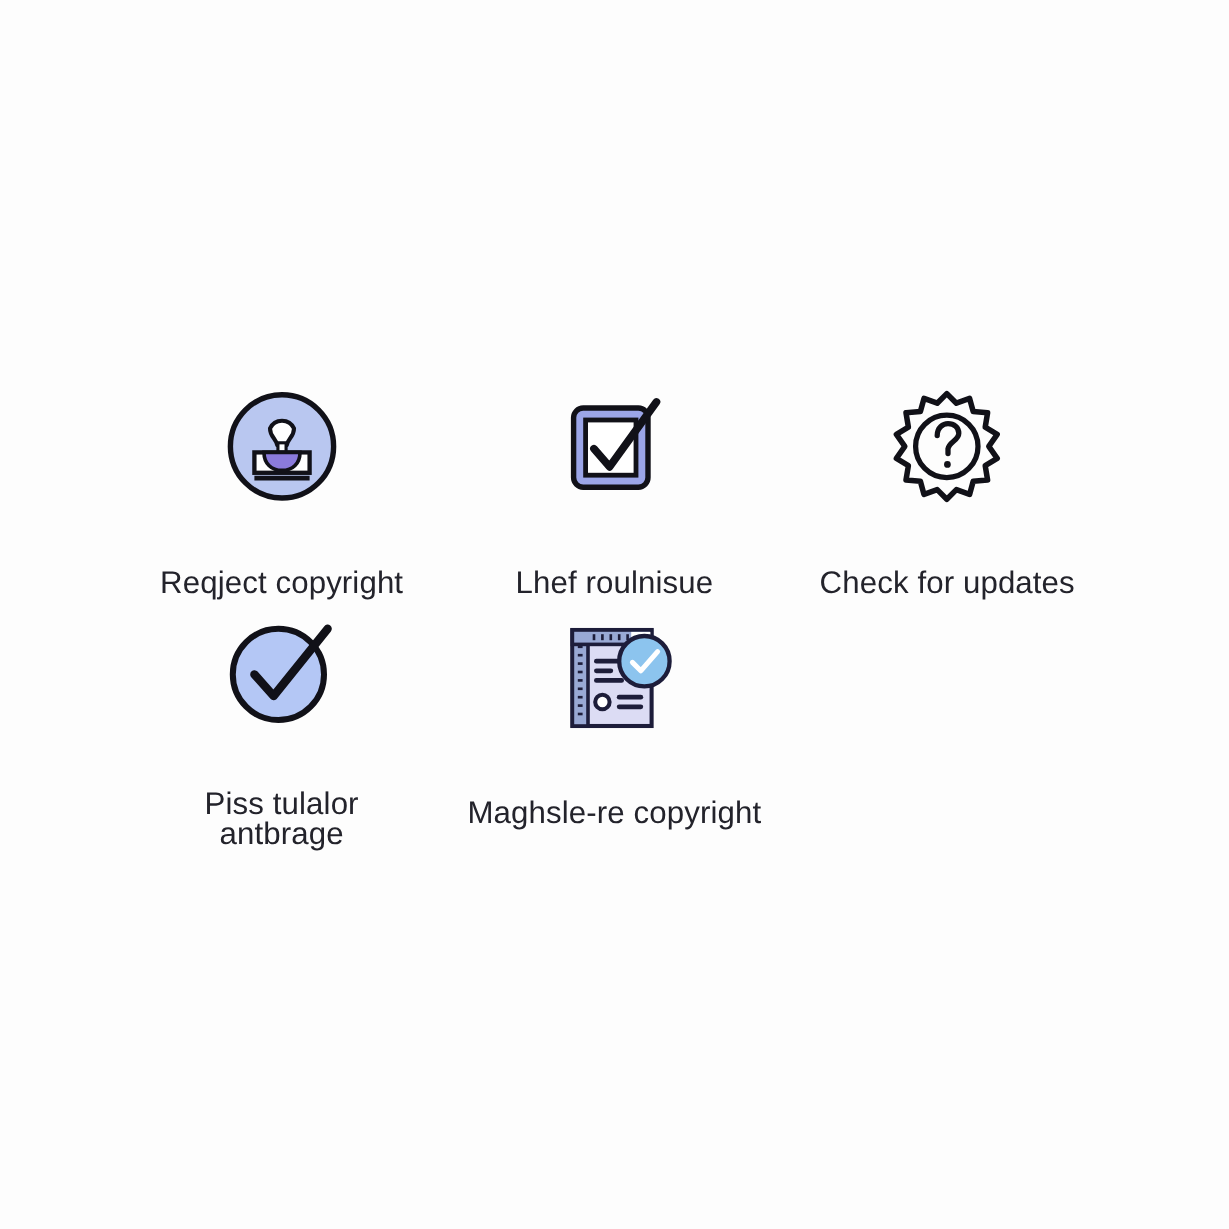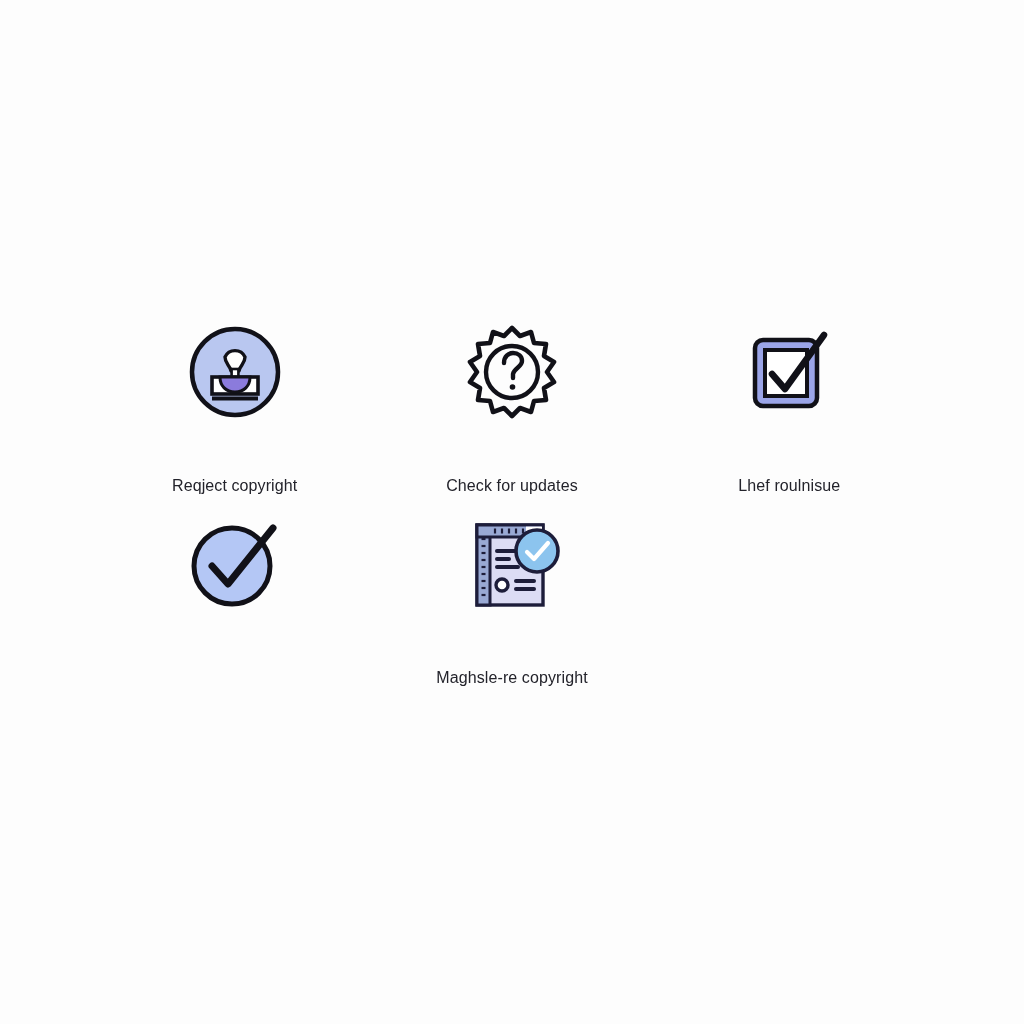--- a/index.html
+++ b/index.html
@@ -44,21 +44,21 @@
     height: 108px;
     display: flex;
     align-items: center;
     justify-content: center;
   }
 
   .label {
     margin-top: 22px;
     text-align: center;
     color: #23232b;
-    font-size: 16px;
+    font-size: 26px;
     line-height: 25px;
     letter-spacing: 0.1px;
     font-family: "Liberation Sans", sans-serif;
     white-space: pre-line;
     max-width: 260px;
   }
 
   .label .line2 {
     display: block;
   }
@@ -84,53 +84,57 @@
         </svg>
       </div>
       <div class="label">
         <span>Reqject copyright</span>
       </div>
     </div>
 
     <div class="cell">
       <div class="icon-wrap">
         <svg width="100" height="100" viewBox="0 0 100 100">
+          <rect x="16" y="18" width="62" height="66" rx="8" ry="8" fill="#9ba5e8" stroke="#111118" stroke-width="4.5"></rect>
+          <rect x="26" y="28" width="42" height="46" fill="#ffffff" stroke="#111118" stroke-width="4"></rect>
+          <path d="M33 52 L46 67 L85 13" fill="none" stroke="#111118" stroke-width="6.5" stroke-linecap="round" stroke-linejoin="round"></path>
+        </svg>
+      </div>
+      <div class="label">
+        <span>Lhef roulnisue</span>
+      </div>
+    </div>
+
+    <div class="cell">
+      <div class="icon-wrap">
+        <svg width="100" height="100" viewBox="0 0 100 100">
           <path d="M50 6
                    L58 14 L69 10 L72 21 L84 22 L82 34 L92 40 L85 50 L92 60 L82 66 L84 78 L72 79 L69 90 L58 86
                    L50 94 L42 86 L31 90 L28 79 L16 78 L18 66 L8 60 L15 50 L8 40 L18 34 L16 22 L28 21 L31 10 L42 14 Z" fill="none" stroke="#111118" stroke-width="4.6" stroke-linejoin="round"></path>
           <circle cx="50" cy="50" r="26" fill="none" stroke="#111118" stroke-width="4.4"></circle>
           <path d="M42 41 C42 34 47 31 51 31 C56 31 60 34 60 39 C60 45 52 46 51 52 L51 56" fill="none" stroke="#111118" stroke-width="4.4" stroke-linecap="round"></path>
           <circle cx="50.5" cy="65" r="2.8" fill="#111118"></circle>
         </svg>
       </div>
       <div class="label">
         <span>Check for updates</span>
       </div>
     </div>
 
-    <div class="cell">
-      <div class="icon-wrap">
-        <svg width="100" height="100" viewBox="0 0 100 100">
-          <rect x="16" y="18" width="62" height="66" rx="8" ry="8" fill="#9ba5e8" stroke="#111118" stroke-width="4.5"></rect>
-          <rect x="26" y="28" width="42" height="46" fill="#ffffff" stroke="#111118" stroke-width="4"></rect>
-          <path d="M33 52 L46 67 L85 13" fill="none" stroke="#111118" stroke-width="6.5" stroke-linecap="round" stroke-linejoin="round"></path>
-        </svg>
-      </div>
-      <div class="label">
-        <span>Lhef roulnisue</span>
-      </div>
-    </div>
-
 
     <div class="cell">
       <div class="icon-wrap">
         <svg width="100" height="100" viewBox="0 0 100 100">
           <circle cx="47" cy="52" r="38" fill="#b4c7f5" stroke="#111118" stroke-width="5"></circle>
           <path d="M27 52 L43 70 L88 14" fill="none" stroke="#111118" stroke-width="7" stroke-linecap="round" stroke-linejoin="round"></path>
         </svg>
+      </div>
+      <div class="label">
+        <span>Piss tulalor</span>
+        <span class="line2">antbrage</span>
       </div>
     </div>
 
     <div class="cell">
       <div class="icon-wrap">
         <svg width="104" height="98" viewBox="0 0 104 98">
           <rect x="17" y="10" width="66" height="80" fill="#dcdcf4" stroke="#1d1d3a" stroke-width="3.4"></rect>
           <rect x="17" y="10" width="13" height="80" fill="#99a9d4" stroke="#1d1d3a" stroke-width="3"></rect>
           <rect x="17" y="10" width="66" height="12" fill="#99a9d4" stroke="#1d1d3a" stroke-width="3"></rect>
           <rect x="66" y="11.6" width="16" height="9" fill="#ffffff"></rect>

